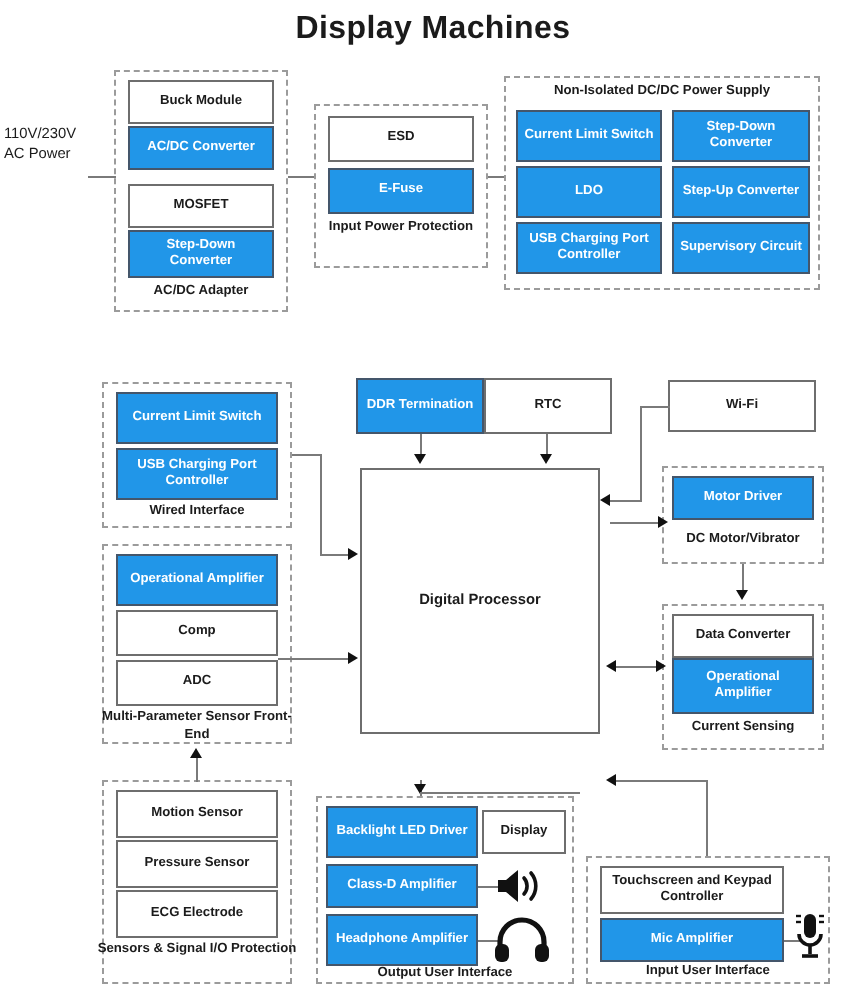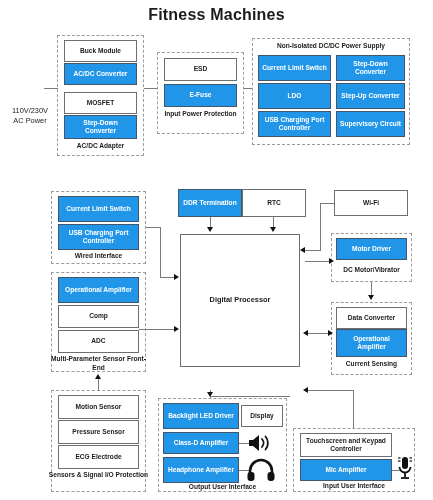--- a/index.html
+++ b/index.html
@@ -30,43 +30,43 @@
   .blk{
     position:absolute;box-sizing:border-box;
     border:1px solid #6e6e6e;background:#ffffff;color:#1b1b1b;
     font-size:6.6px;font-weight:bold;line-height:8.4px;
     display:flex;align-items:center;justify-content:center;text-align:center;
     padding:0 2px;
   }
   .blk.blue{background:#2196E8;color:#ffffff;border-color:#44566b;}
 
   .plainlabel{
-    position:absolute;text-align:center;font-size:7.4px;color:#1b1b1b;
-    line-height:10px;font-weight:normal;margin-top:44px;
+    position:absolute;font-size:7.4px;color:#1b1b1b;
+    line-height:10px;font-weight:normal;
   }
 
   
   .ln{position:absolute;background:#7a7a7a;}
   .lnh{height:1px;}
   .lnv{width:1px;}
   .arw{position:absolute;width:0;height:0;}
   .arw.r{border-top:3.5px solid transparent;border-bottom:3.5px solid transparent;border-left:5px solid #111;}
   .arw.l{border-top:3.5px solid transparent;border-bottom:3.5px solid transparent;border-right:5px solid #111;}
   .arw.d{border-left:3.5px solid transparent;border-right:3.5px solid transparent;border-top:5px solid #111;}
   .arw.u{border-left:3.5px solid transparent;border-right:3.5px solid transparent;border-bottom:5px solid #111;}
 
   .icon{position:absolute;display:flex;align-items:center;justify-content:center;}
   .icon svg{display:block;}
 </style>
 </head>
 <body>
 
 <div id="canvas">
 
-  <div class="title">Fitness Machines</div>
+  <div class="title">Display Machines</div>
 
   <div class="plainlabel" style="left:2px;top:62px;width:56px;">110V/230V</div>
   <div class="plainlabel" style="left:2px;top:72px;width:56px;">AC Power</div>
   <div class="ln lnh" style="left:44px;top:88px;width:14px;"></div>
 
   <div class="group" style="left:57px;top:35px;width:87px;height:121px;"></div>
   <div class="blk" style="left:64px;top:40px;width:73px;height:22px;">Buck Module</div>
   <div class="blk blue" style="left:64px;top:63px;width:73px;height:22px;">AC/DC Converter</div>
   <div class="blk" style="left:64px;top:92px;width:73px;height:22px;">MOSFET</div>
   <div class="blk blue" style="left:64px;top:115px;width:73px;height:24px;">Step-Down Converter</div>

